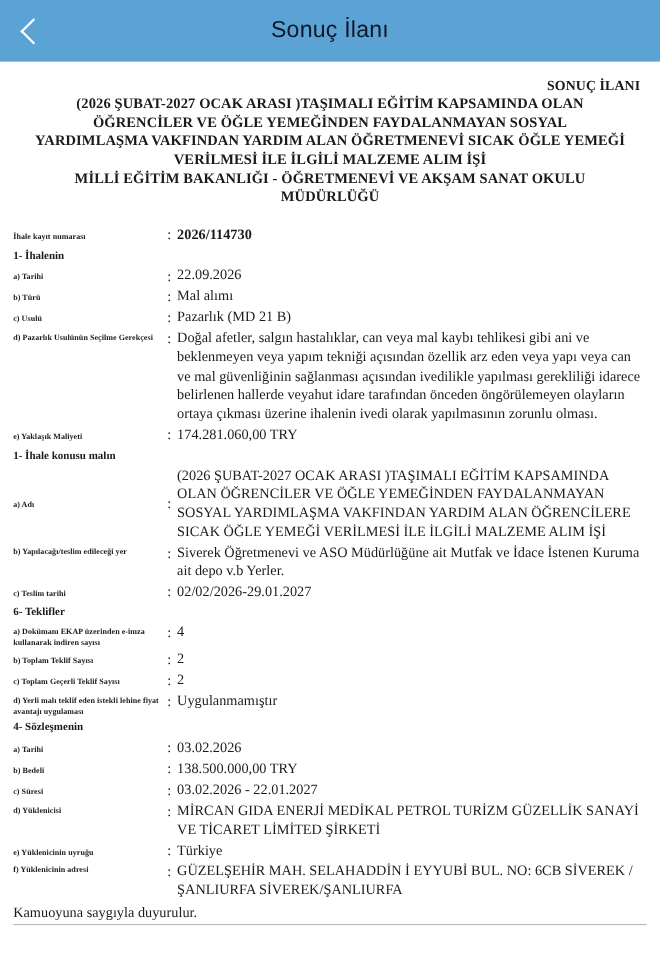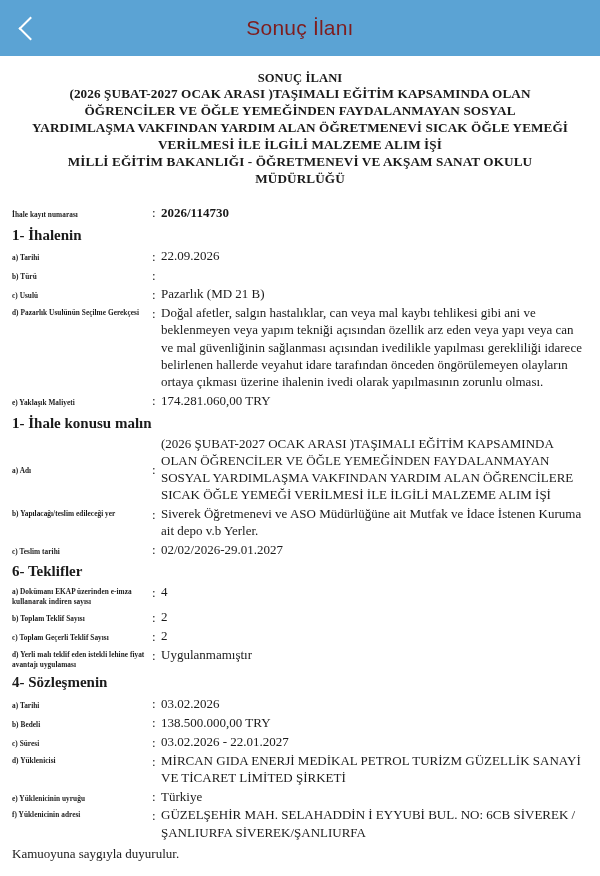--- a/index.html
+++ b/index.html
@@ -41,21 +41,21 @@
     border-left: 2.5px solid #ffffff;
     border-bottom: 2.5px solid #ffffff;
     transform: rotate(45deg);
     margin-left: 5px;
   }
   .appbar-title {
     position: absolute;
     left: 0;
     right: 0;
     text-align: center;
-    color: #7f1d1d;
+    color: #0f172a;
     font-family: "Liberation Sans", "DejaVu Sans", sans-serif;
     font-size: 21px;
     font-weight: 400;
     letter-spacing: .2px;
     pointer-events: none;
   }
 
   
   .page {
     padding: 14px 12px 0 12px;
@@ -64,21 +64,21 @@
 
   .doc-title {
     text-align: center;
     font-weight: bold;
     font-size: 13.2px;
     line-height: 1.28;
     letter-spacing: .1px;
     margin: 0 6px 16px 6px;
   }
   .doc-title div { white-space: nowrap; }
-  .doc-title .t1 { font-size: 12.6px; }
+  .doc-title .t1 { font-size: 12.6px; text-align: right; }
 
   
   .row {
     display: flex;
     align-items: flex-start;
     margin-bottom: 1px;
   }
   .row.mid { align-items: center; }
   .lbl {
     width: 140px;
@@ -98,29 +98,29 @@
   }
   .val {
     flex: 1 1 auto;
     font-size: 13px;
     line-height: 1.33;
   }
   .val.bold { font-weight: bold; }
   .val.caps { letter-spacing: 0; }
 
   .sect {
-    font-size: 15px;
+    font-size: 10px;
     font-weight: bold;
     margin: 5px 0 3px 0;
   }
 
   .closing {
     font-size: 13px;
     margin-top: 5px;
-    padding-bottom: 15px;
+    padding-bottom: 2px;
     border-bottom: 1px solid #b8b8b8;
   }
 </style>
 </head>
 <body>
 
 <div class="appbar">
   <div class="back-btn">
     <span class="chev"></span>
   </div>
@@ -147,20 +147,21 @@
 
   <div class="sect">1- İhalenin</div>
   <div class="row mid">
     <div class="lbl">a) Tarihi</div>
     <div class="colon">:</div>
     <div class="val">22.09.2026</div>
   </div>
   <div class="row mid">
     <div class="lbl">b) Türü</div>
     <div class="colon">:</div>
+    <div class="val">Mal alımı</div>
   </div>
   <div class="row mid">
     <div class="lbl">c) Usulü</div>
     <div class="colon">:</div>
     <div class="val">Pazarlık (MD 21 B)</div>
   </div>
   <div class="row">
     <div class="lbl">d) Pazarlık Usulünün Seçilme Gerekçesi</div>
     <div class="colon">:</div>
     <div class="val">Doğal afetler, salgın hastalıklar, can veya mal kaybı tehlikesi gibi ani ve beklenmeyen veya yapım tekniği açısından özellik arz eden veya yapı veya can ve mal güvenliğinin sağlanması açısından ivedilikle yapılması gerekliliği idarece belirlenen hallerde veyahut idare tarafından önceden öngörülemeyen olayların ortaya çıkması üzerine ihalenin ivedi olarak yapılmasının zorunlu olması.</div>

